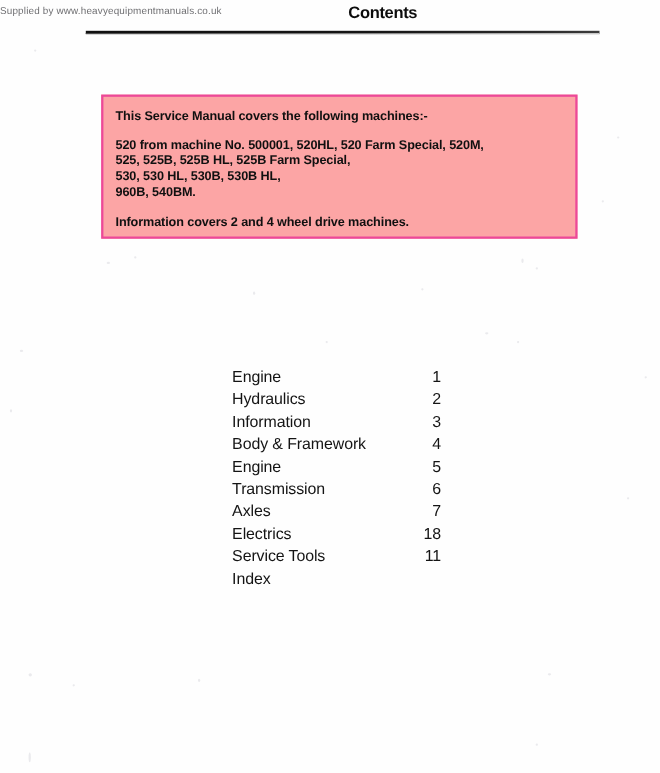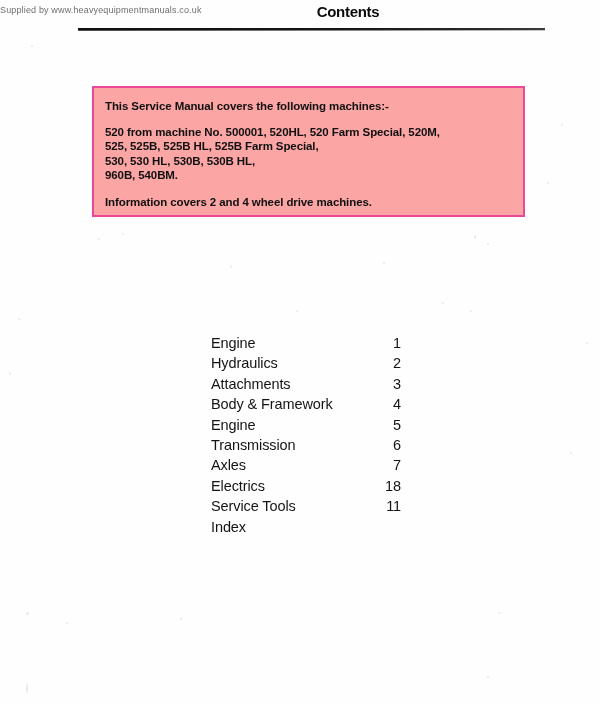--- a/index.html
+++ b/index.html
@@ -205,21 +205,21 @@
       <span class="toc-label">Engine</span>
       <span class="toc-page">1</span>
     </div>
 
     <div class="toc-row">
       <span class="toc-label">Hydraulics</span>
       <span class="toc-page">2</span>
     </div>
 
     <div class="toc-row">
-      <span class="toc-label">Attachments</span>
+      <span class="toc-label">Information</span>
       <span class="toc-page">3</span>
     </div>
 
     <div class="toc-row">
       <span class="toc-label">Body &amp; Framework</span>
       <span class="toc-page">4</span>
     </div>
 
     <div class="toc-row">
       <span class="toc-label">Engine</span>

